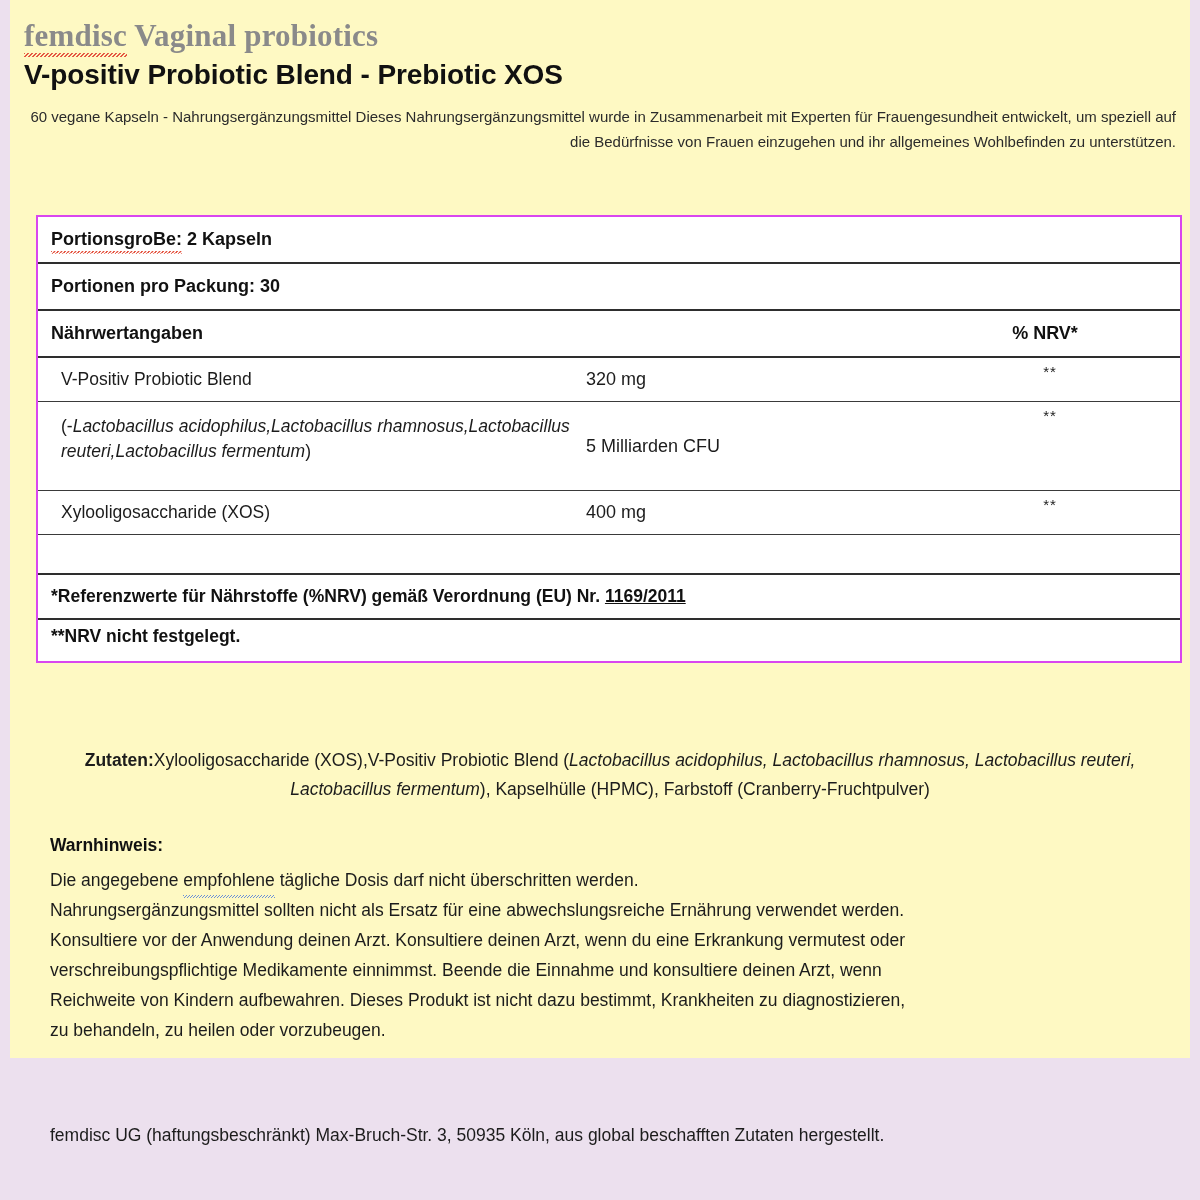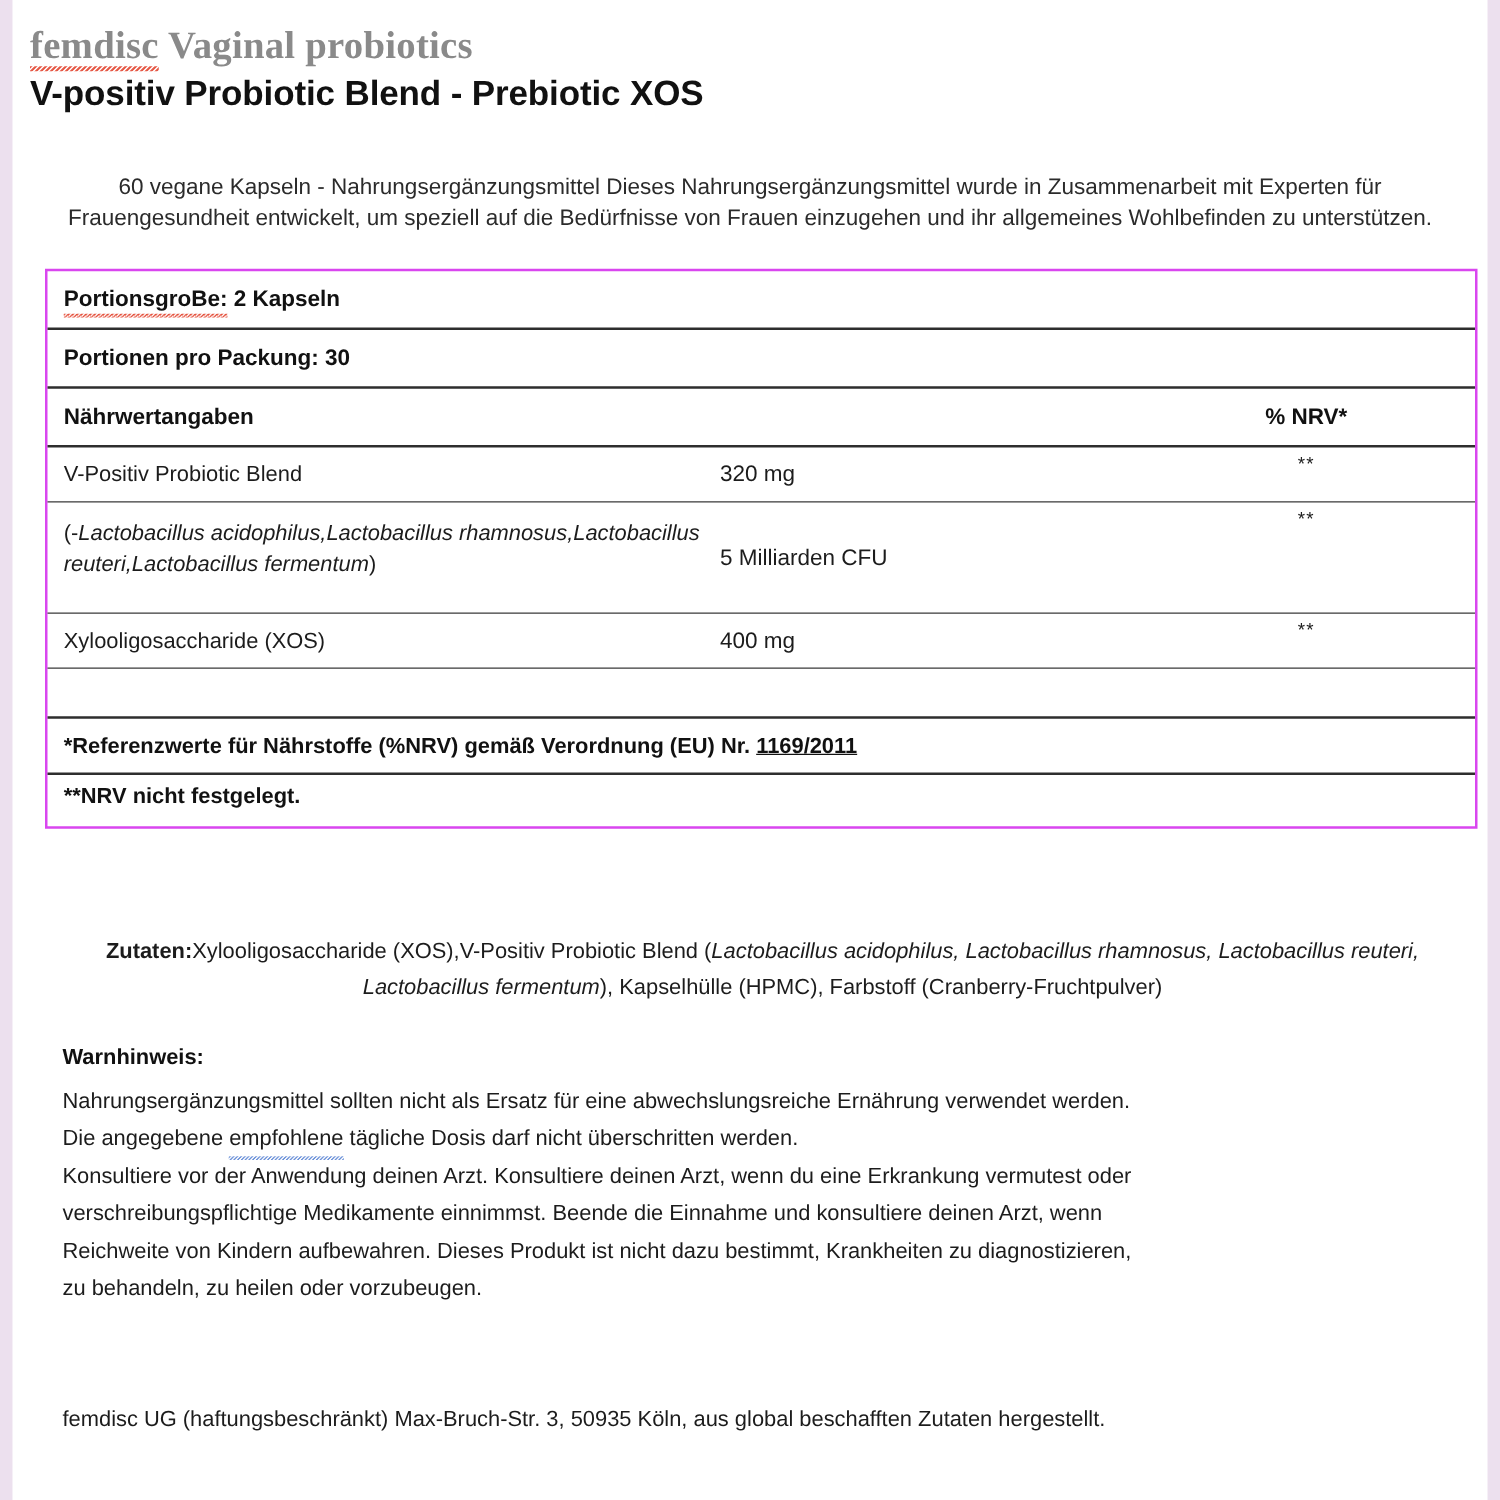--- a/index.html
+++ b/index.html
@@ -11,22 +11,22 @@
     height: 1200px;
     background: #ece0ee;
     font-family: "Liberation Sans", sans-serif;
     overflow: hidden;
   }
   .page {
     position: absolute;
     left: 10px;
     top: 0;
     width: 1180px;
-    height: 1200px;
-    background: #ffffff;
+    height: 1058px;
+    background: #fef9c3;
     box-sizing: border-box;
   }
 
   
   .brand-line {
     position: absolute;
     left: 14px;
     top: 18px;
     font-family: "Liberation Serif", serif;
     font-size: 31px;
@@ -97,25 +97,24 @@
     color: #111;
     letter-spacing: -0.1px;
     white-space: nowrap;
   }
 
   .intro {
     position: absolute;
     left: 14px;
     top: 104px;
     width: 1152px;
-    font-size: 18px;
+    font-size: 15px;
     line-height: 25px;
     color: #2b2b2b;
-    text-align: center;
-    margin-top: 33px;
+    text-align: right;
   }
 
   
   .facts {
     position: absolute;
     left: 26px;
     top: 215px;
     width: 1146px;
     border: 2px solid #d946ef;
     box-sizing: border-box;
@@ -128,20 +127,21 @@
   }
   .facts .row.last { border-bottom: none; }
   .facts .row.thin { border-bottom: 1.5px solid #3a3a3a; }
 
   .cell-name {
     width: 532px;
     box-sizing: border-box;
     padding: 11px 0 11px 13px;
     font-size: 17.5px;
     color: #1c1c1c;
+    margin-left: 10px;
   }
   .cell-amount {
     width: 340px;
     box-sizing: border-box;
     padding: 11px 0 11px 6px;
     font-size: 18px;
     color: #1c1c1c;
     display: flex;
     align-items: center;
   }
@@ -316,22 +316,22 @@
     <div class="row last">
       <div class="foot-note second">**NRV nicht festgelegt.</div>
     </div>
 
   </div>
 
   <div class="ingredients"><b>Zutaten:</b><span>Xylooligosaccharide (XOS),V-Positiv Probiotic Blend (</span><i>Lactobacillus acidophilus, Lactobacillus rhamnosus, Lactobacillus reuteri, Lactobacillus fermentum</i><span>), Kapselhülle (HPMC), Farbstoff (Cranberry-Fruchtpulver)</span></div>
 
   <div class="warn-title">Warnhinweis:</div>
   <div class="warn-body">
+    <span class="ln"><span>Die angegebene </span><span class="sp-blue">empfohlene</span><span> tägliche Dosis darf nicht überschritten werden.</span></span>
     <span class="ln">Nahrungsergänzungsmittel sollten nicht als Ersatz für eine abwechslungsreiche Ernährung verwendet werden.</span>
-    <span class="ln"><span>Die angegebene </span><span class="sp-blue">empfohlene</span><span> tägliche Dosis darf nicht überschritten werden.</span></span>
     <span class="ln">Konsultiere vor der Anwendung deinen Arzt. Konsultiere deinen Arzt, wenn du eine Erkrankung vermutest oder</span>
     <span class="ln">verschreibungspflichtige Medikamente einnimmst. Beende die Einnahme und konsultiere deinen Arzt, wenn</span>
     <span class="ln">Reichweite von Kindern aufbewahren. Dieses Produkt ist nicht dazu bestimmt, Krankheiten zu diagnostizieren,</span>
     <span class="ln">zu behandeln, zu heilen oder vorzubeugen.</span>
   </div>
 
   <div class="footer-line">femdisc UG (haftungsbeschränkt) Max-Bruch-Str. 3, 50935 Köln, aus global beschafften Zutaten hergestellt.</div>
 
 </div>
 

